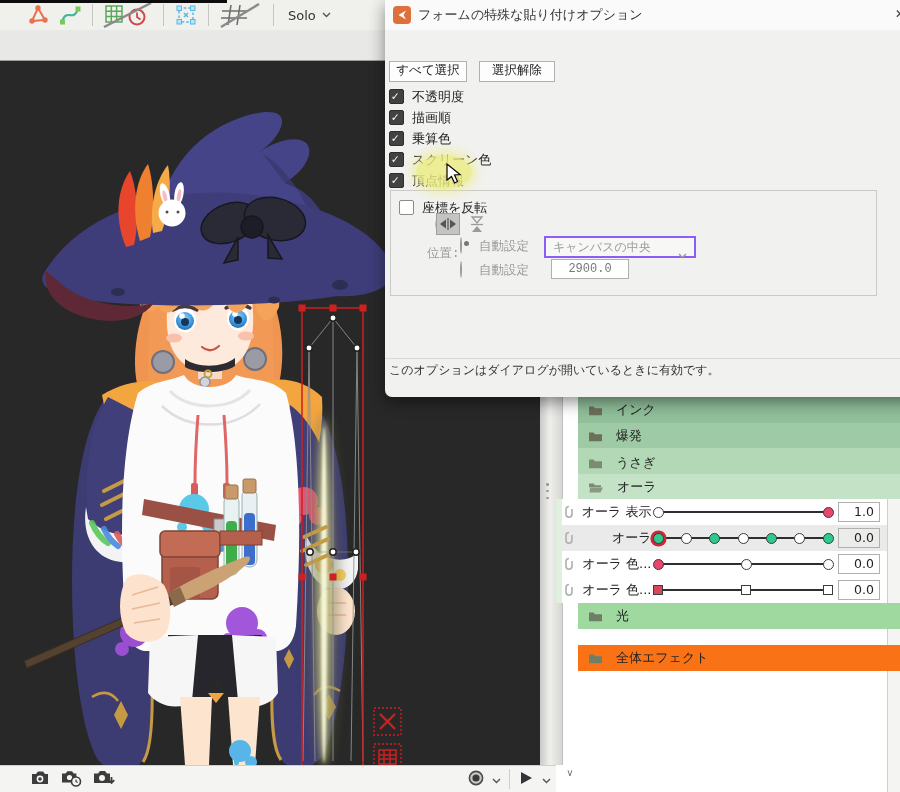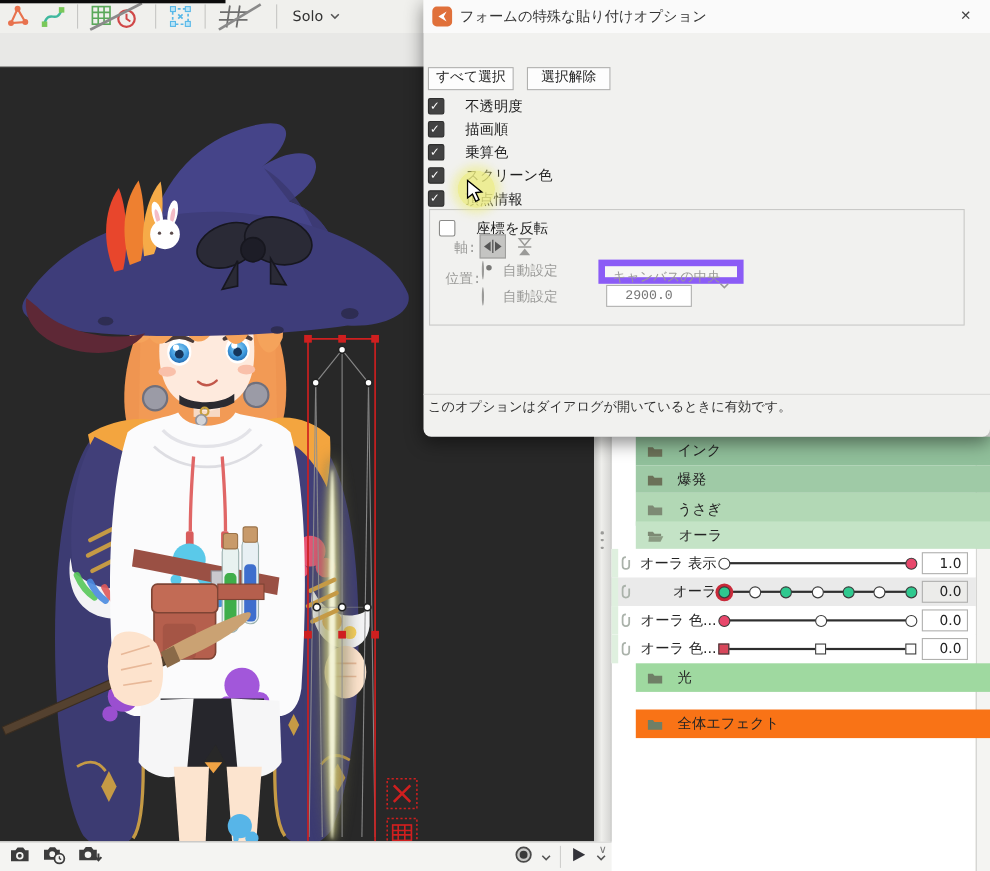--- a/index.html
+++ b/index.html
@@ -1,17 +1,17 @@
 <!DOCTYPE html>
 <html><head>
 <meta charset="utf-8">
 <style>
   html,body{margin:0;padding:0;background:#dcdcda;font-family:"DejaVu Sans","Liberation Sans",sans-serif;}
   #stage{position:relative;width:900px;height:792px;overflow:hidden;background:#f1f1ef;font-size:13px;color:#222;}
-  .abs{position:absolute;}
+  .abs{position:absolute;padding-left:22px;}
 
   
   #toolbar{left:0;top:0;width:540px;height:30px;background:#f0f0ed;border-bottom:1px solid #c2c2c0;display:flex;align-items:center;}
   #top-edge{left:0;top:0;width:205px;height:3px;background:#0c0c0c;z-index:5;}
   .tb-sep{width:1px;height:22px;background:#c6c6c4;margin:0 6px;}
   .tb-btn{display:flex;align-items:center;justify-content:center;padding:0 4px;height:28px;}
   #solo{display:flex;align-items:center;gap:6px;padding:0 8px;font-size:13px;color:#333;}
 
   
   #topstrip{left:0;top:30px;width:540px;height:31px;background:#e8e8e6;border-bottom:1px solid #9c9c9a;box-sizing:border-box;}
@@ -52,33 +52,33 @@
   
   #dialog{left:385px;top:0;width:515px;height:397px;background:#f1f1ef;border-radius:0 0 7px 7px;box-shadow:0 5px 16px rgba(0,0,0,.45);z-index:10;font-family:Liberation Mono, monospace;}
   #dlg-titlebar{position:absolute;left:0;top:0;width:100%;height:30px;background:#fafafa;border-radius:0;display:flex;align-items:center;}
   #dlg-icon{width:18px;height:18px;margin-left:8px;background:#e0703a;border-radius:4px;display:flex;align-items:center;justify-content:center;}
   #dlg-title{margin-left:7px;font-size:13px;color:#333;}
   #dlg-close{position:absolute;right:12px;top:5px;width:20px;height:20px;font-size:15px;line-height:20px;text-align:center;color:#444;}
   #dlg-tabs{position:absolute;left:0;top:30px;width:100%;height:27px;display:flex;align-items:stretch;border-bottom:1px solid #e0e0de;box-sizing:border-box;}
   .tab{position:relative;display:flex;align-items:center;padding:0 13px;font-size:12.5px;color:#333;}
   .tab.active::after{content:"";position:absolute;left:0;right:0;bottom:-1px;height:3px;background:#3574f0;}
   .dlg-btn{position:absolute;height:21px;background:#fdfdfd;border:1px solid #b0b0ae;box-sizing:border-box;font-size:12.5px;line-height:19px;text-align:center;color:#222;}
-  .cbrow{position:absolute;left:4px;height:17px;display:flex;align-items:center;gap:19px;}
+  .cbrow{position:absolute;left:4px;height:17px;display:flex;align-items:center;gap:8px;}
   .cb{width:15px;height:15px;box-sizing:border-box;border-radius:2px;position:relative;}
   .cb.checked{background:#424242;border:1px solid #2e2e2e;}
   .cb.checked::after{content:"✓";position:absolute;left:1.5px;top:-1.5px;color:#fff;font-size:12px;font-weight:bold;}
   .cb.un{background:#fff;border:1px solid #8a8a88;}
   .cblabel{font-size:13px;color:#1e1e1e;}
   #flip-group{position:absolute;left:5px;top:190px;width:487px;height:106px;border:1px solid #c9c9c7;box-sizing:border-box;}
   .gray{color:#9a9a98;}
   #axis-hflip{position:absolute;left:45px;top:22px;width:24px;height:22px;background:#c4c4c2;border:1px solid #9e9e9c;box-sizing:border-box;display:flex;align-items:center;justify-content:center;}
   #axis-vflip{position:absolute;left:76px;top:22px;width:20px;height:22px;display:flex;align-items:center;justify-content:center;}
   .radio{width:13px;height:13px;border:1.5px solid #9a9a98;border-radius:50%;box-sizing:border-box;background:#fff;position:relative;}
   .radio.sel::after{content:"";position:absolute;left:2.5px;top:2.5px;width:5px;height:5px;border-radius:50%;background:#787876;}
-  #auto-dropdown{position:absolute;left:153px;top:45px;width:132px;height:22px;background:#f7f7f5;border:6px solid #8b5cf6;box-sizing:border-box;font-size:12px;line-height:20px;color:#9a9a98;padding-left:7px;}
+  #auto-dropdown{position:absolute;left:153px;top:45px;width:152px;height:22px;background:#f7f7f5;border:2px solid #8b5cf6;box-sizing:border-box;font-size:12px;line-height:20px;color:#9a9a98;padding-left:7px;}
   #auto-dropdown .chev{position:absolute;right:7px;top:8px;}
   #manual-input{position:absolute;left:160px;top:68px;width:78px;height:20px;background:#fff;border:1px solid #b0b0ae;box-sizing:border-box;font-size:12px;line-height:18px;color:#777;text-align:center;}
   #dlg-footer{position:absolute;left:0;top:358px;width:100%;height:39px;border-top:1px solid #dadad8;box-sizing:border-box;padding:4px 0 0 4px;}
   #dlg-footer div{font-size:12px;color:#333;line-height:16px;white-space:nowrap;}
 
   
   #highlight{left:416px;top:155px;width:34px;height:34px;border-radius:50%;background:rgba(236,236,128,.8);box-shadow:0 0 8px 5px rgba(236,236,128,.55);z-index:20;}
   #cursor{left:424px;top:163px;z-index:21;}
 </style>
 </head>

